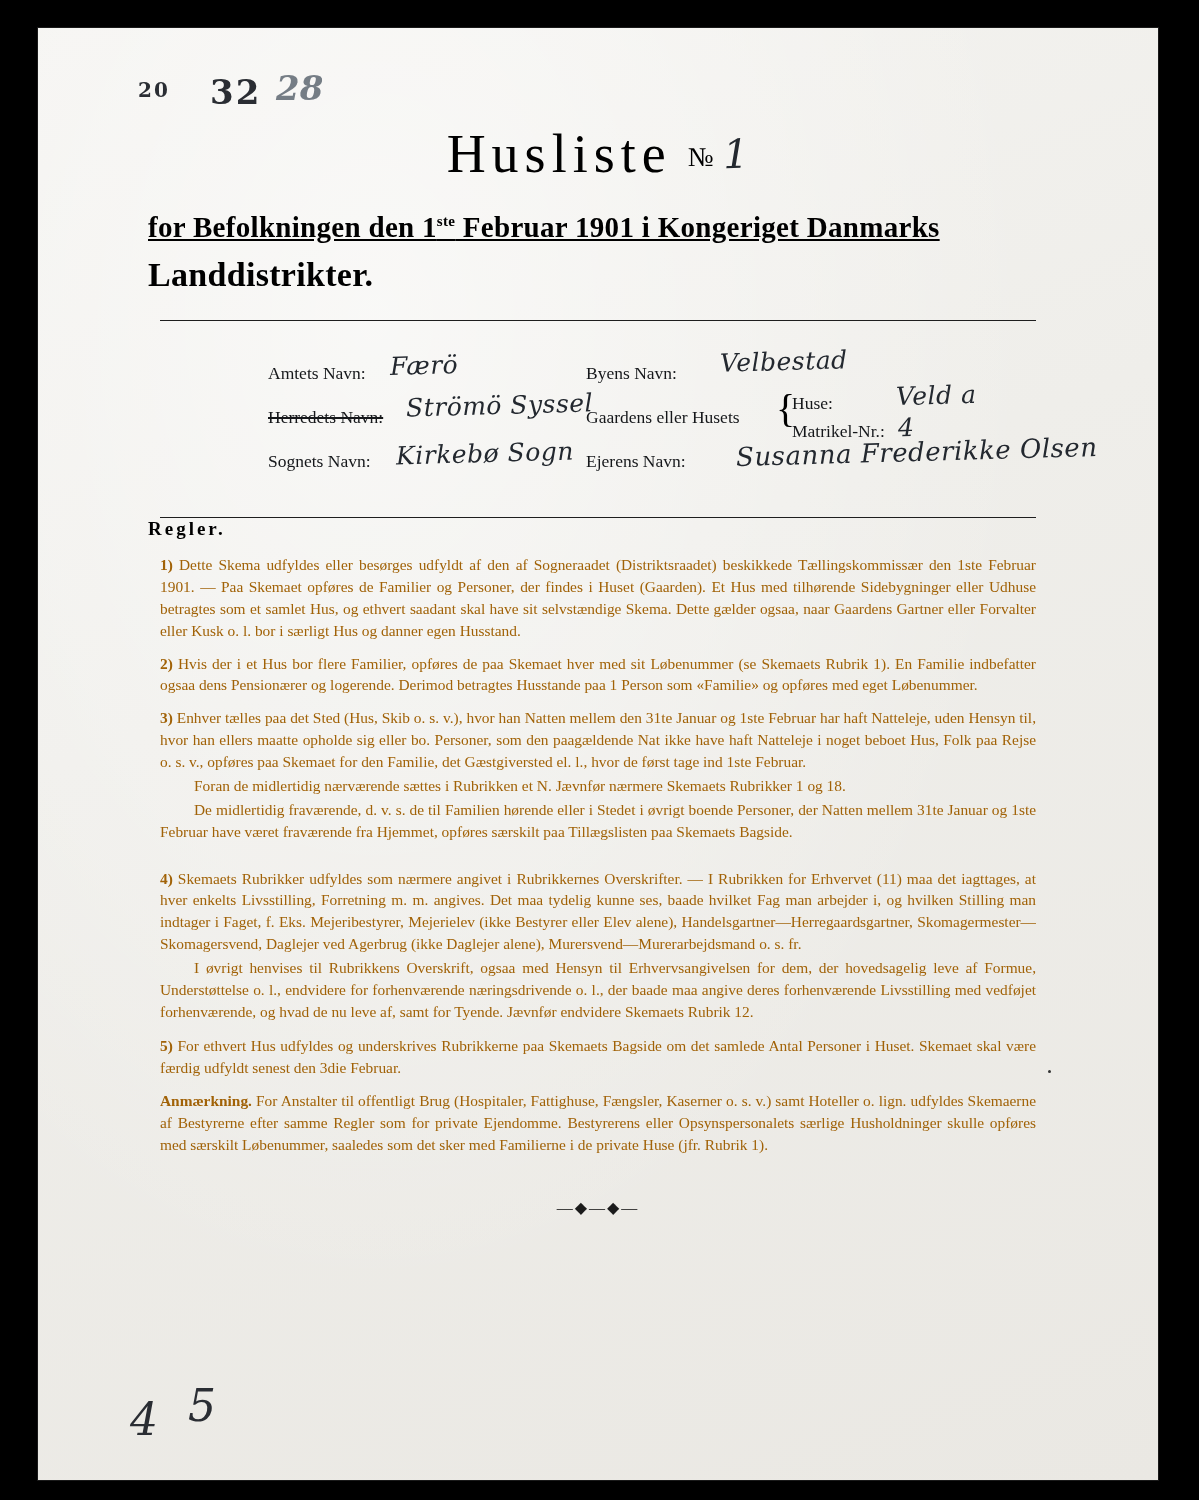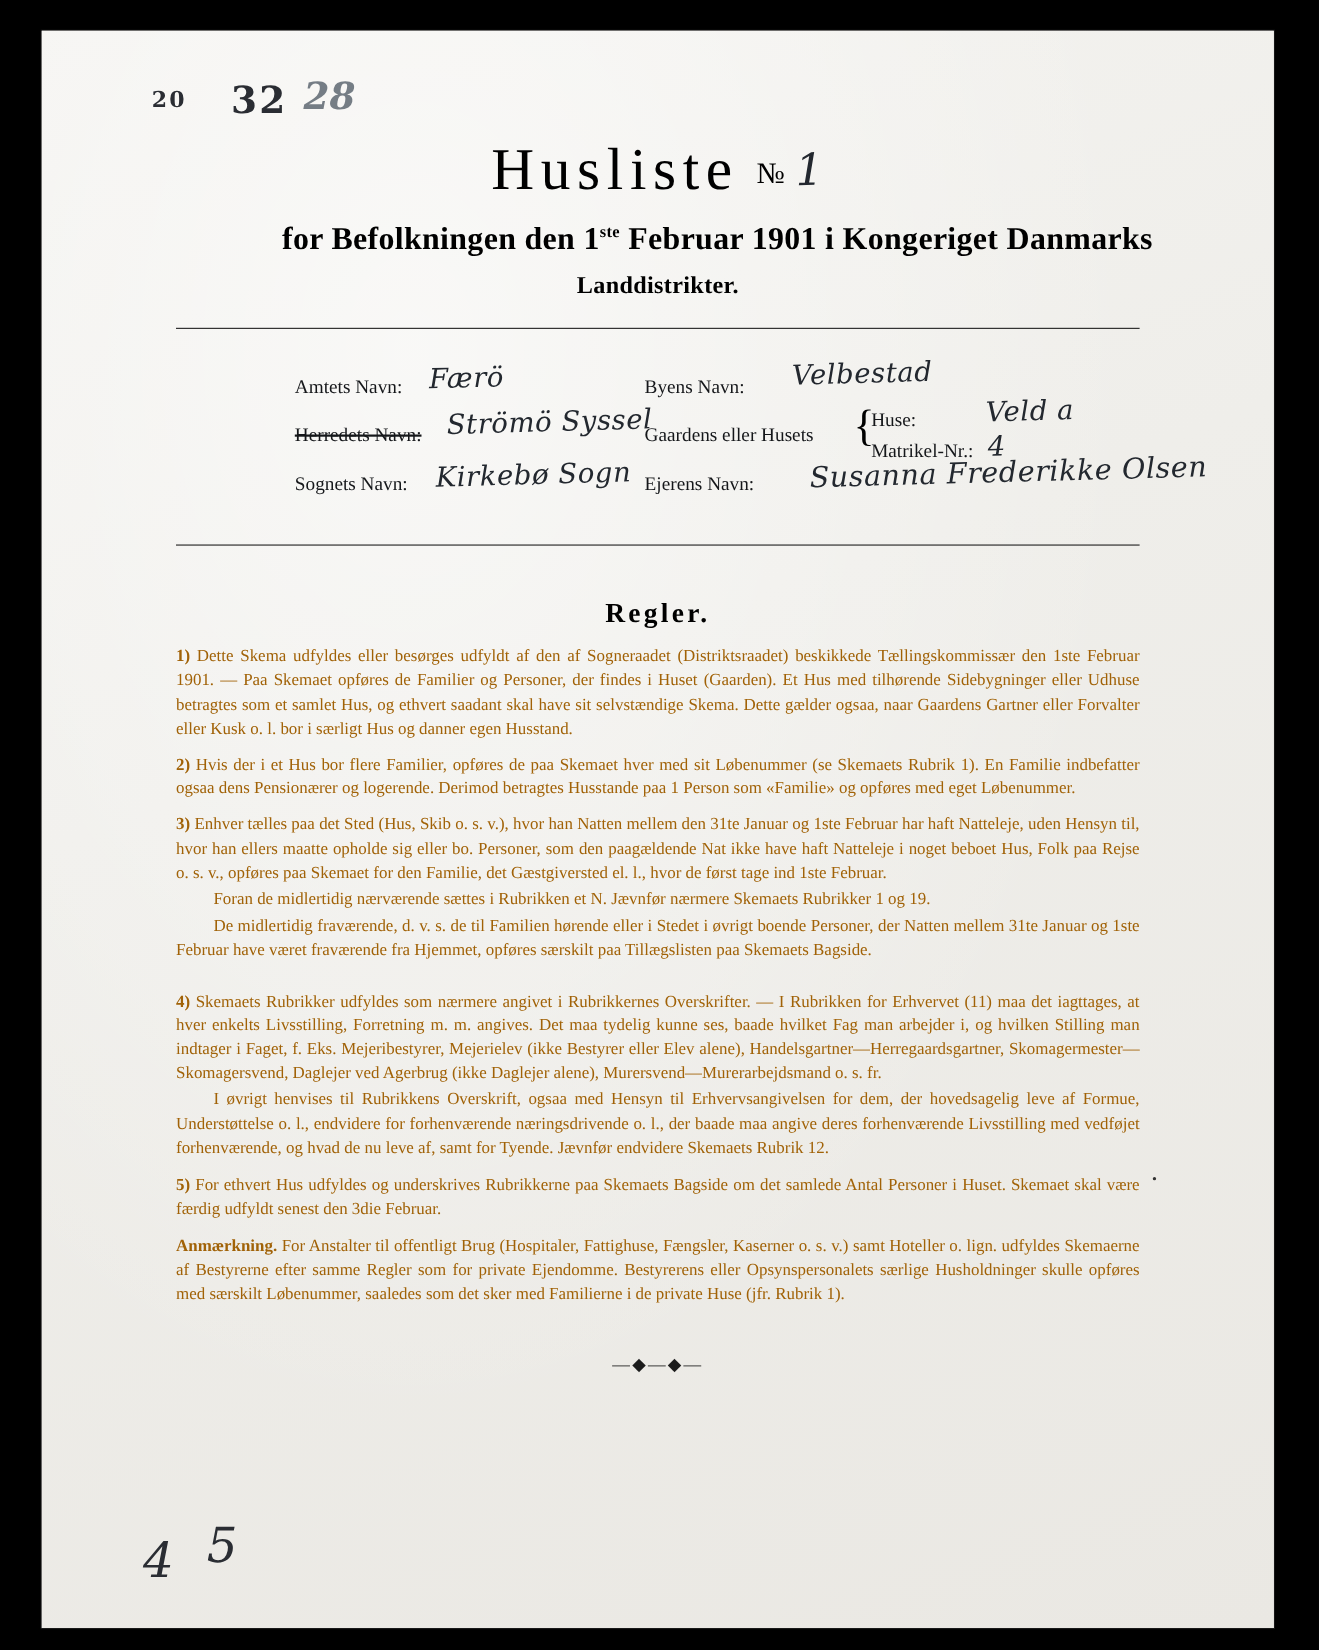--- a/index.html
+++ b/index.html
@@ -79,30 +79,31 @@
     vertical-align: 6px;
   }
   .title-num {
     font-family: "DejaVu Serif", serif;
     font-style: italic;
     font-size: 40px;
     margin-left: 10px;
     vertical-align: 4px;
   }
   .subtitle {
-    text-align: right;
+    text-align: left;
     font-size: 29px;
     font-weight: bold;
-    margin-top: 16px;
+    margin-top: 26px;
     letter-spacing: 0.3px;
+    text-decoration: underline;
   }
   .subtitle sup { font-size: 15px; }
   .subtitle2 {
-    text-align: center;
-    font-size: 22px;
+    text-align: left;
+    font-size: 34px;
     font-weight: bold;
     margin-top: 12px;
     letter-spacing: 0.3px;
   }
 
   hr.rule {
     border: none;
     border-top: 1.5px solid #1e1e1e;
     margin: 26px 12px 0 12px;
   }
@@ -131,25 +132,23 @@
     text-decoration-thickness: 1.5px;
   }
   .brace {
     position: absolute;
     font-size: 40px;
     line-height: 1;
   }
 
   
   .regler-head {
-    text-align: center;
-    font-size: 25px;
+    font-size: 19px;
     font-weight: bold;
     letter-spacing: 3px;
-    margin-top: 48px;
   }
   .rules {
     margin-top: 14px;
     padding: 0 12px;
   }
   .rule-p {
     font-size: 15.4px;
     line-height: 1.42;
     text-align: justify;
     margin: 0 0 11px 0;
@@ -236,21 +235,21 @@
         <span>Dette Skema udfyldes eller besørges udfyldt af den af Sogneraadet (Distriktsraadet) beskikkede Tællingskommissær den 1ste Februar 1901. — Paa Skemaet opføres de Familier og Personer, der findes i Huset (Gaarden). Et Hus med tilhørende Sidebygninger eller Udhuse betragtes som et samlet Hus, og ethvert saadant skal have sit selvstændige Skema. Dette gælder ogsaa, naar Gaardens Gartner eller Forvalter eller Kusk o. l. bor i særligt Hus og danner egen Husstand.</span>
       </p>
       <p class="rule-p">
         <span class="num">2)</span>
         <span>Hvis der i et Hus bor flere Familier, opføres de paa Skemaet hver med sit Løbenummer (se Skemaets Rubrik 1). En Familie indbefatter ogsaa dens Pensionærer og logerende. Derimod betragtes Husstande paa 1 Person som «Familie» og opføres med eget Løbenummer.</span>
       </p>
       <p class="rule-p tight">
         <span class="num">3)</span>
         <span>Enhver tælles paa det Sted (Hus, Skib o. s. v.), hvor han Natten mellem den 31te Januar og 1ste Februar har haft Natteleje, uden Hensyn til, hvor han ellers maatte opholde sig eller bo. Personer, som den paagældende Nat ikke have haft Natteleje i noget beboet Hus, Folk paa Rejse o. s. v., opføres paa Skemaet for den Familie, det Gæstgiversted el. l., hvor de først tage ind 1ste Februar.</span>
       </p>
-      <p class="rule-p indent">Foran de midlertidig nærværende sættes i Rubrikken et N. Jævnfør nærmere Skemaets Rubrikker 1 og 19.</p>
+      <p class="rule-p indent">Foran de midlertidig nærværende sættes i Rubrikken et N. Jævnfør nærmere Skemaets Rubrikker 1 og 18.</p>
       <p class="rule-p indent">De midlertidig fraværende, d. v. s. de til Familien hørende eller i Stedet i øvrigt boende Personer, der Natten mellem 31te Januar og 1ste Februar have været fraværende fra Hjemmet, opføres særskilt paa Tillægslisten paa Skemaets Bagside.</p>
 
       <p class="rule-p tight" style="margin-top:25px;">
         <span class="num">4)</span>
         <span>Skemaets Rubrikker udfyldes som nærmere angivet i Rubrikkernes Overskrifter. — I Rubrikken for Erhvervet (11) maa det iagttages, at hver enkelts Livsstilling, Forretning m. m. angives. Det maa tydelig kunne ses, baade hvilket Fag man arbejder i, og hvilken Stilling man indtager i Faget, f. Eks. Mejeribestyrer, Mejerielev (ikke Bestyrer eller Elev alene), Handelsgartner—Herregaardsgartner, Skomagermester—Skomagersvend, Daglejer ved Agerbrug (ikke Daglejer alene), Murersvend—Murerarbejdsmand o. s. fr.</span>
       </p>
       <p class="rule-p indent">I øvrigt henvises til Rubrikkens Overskrift, ogsaa med Hensyn til Erhvervsangivelsen for dem, der hovedsagelig leve af Formue, Understøttelse o. l., endvidere for forhenværende næringsdrivende o. l., der baade maa angive deres forhenværende Livsstilling med vedføjet forhenværende, og hvad de nu leve af, samt for Tyende. Jævnfør endvidere Skemaets Rubrik 12.</p>
 
       <p class="rule-p" style="margin-top:12px;">
         <span class="num">5)</span>

